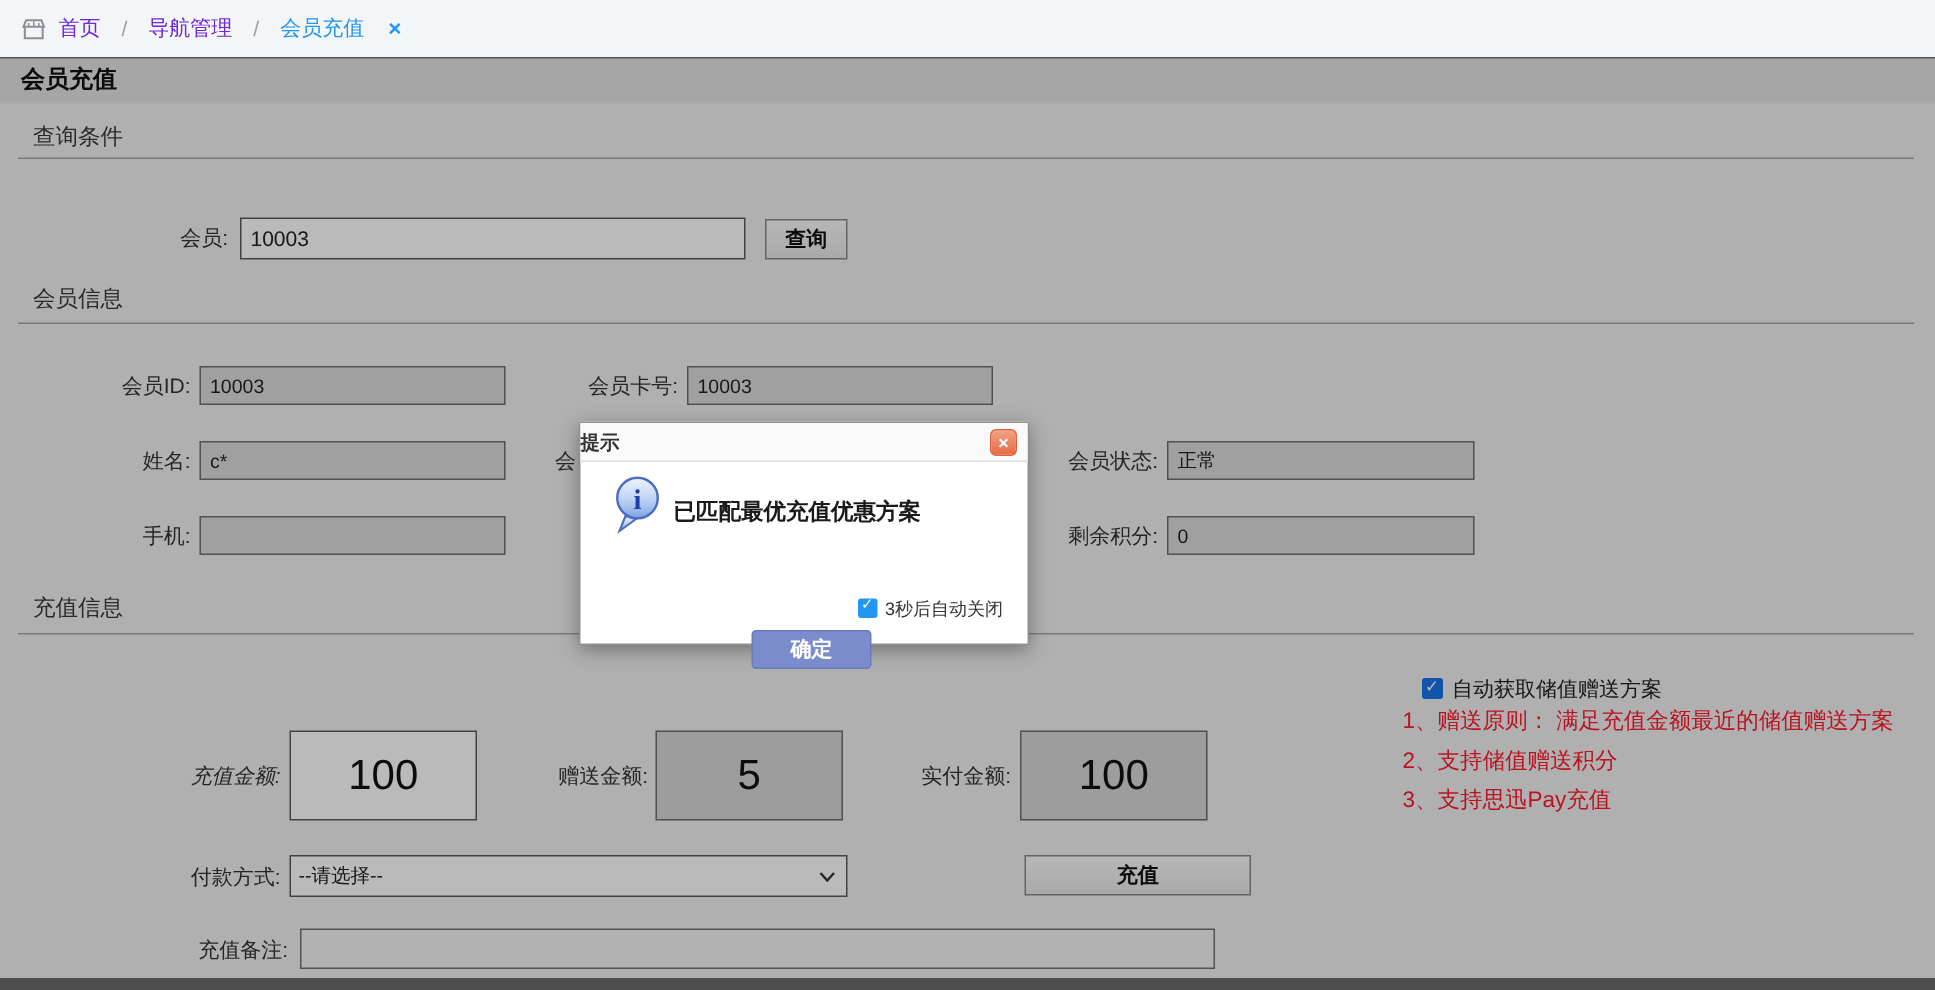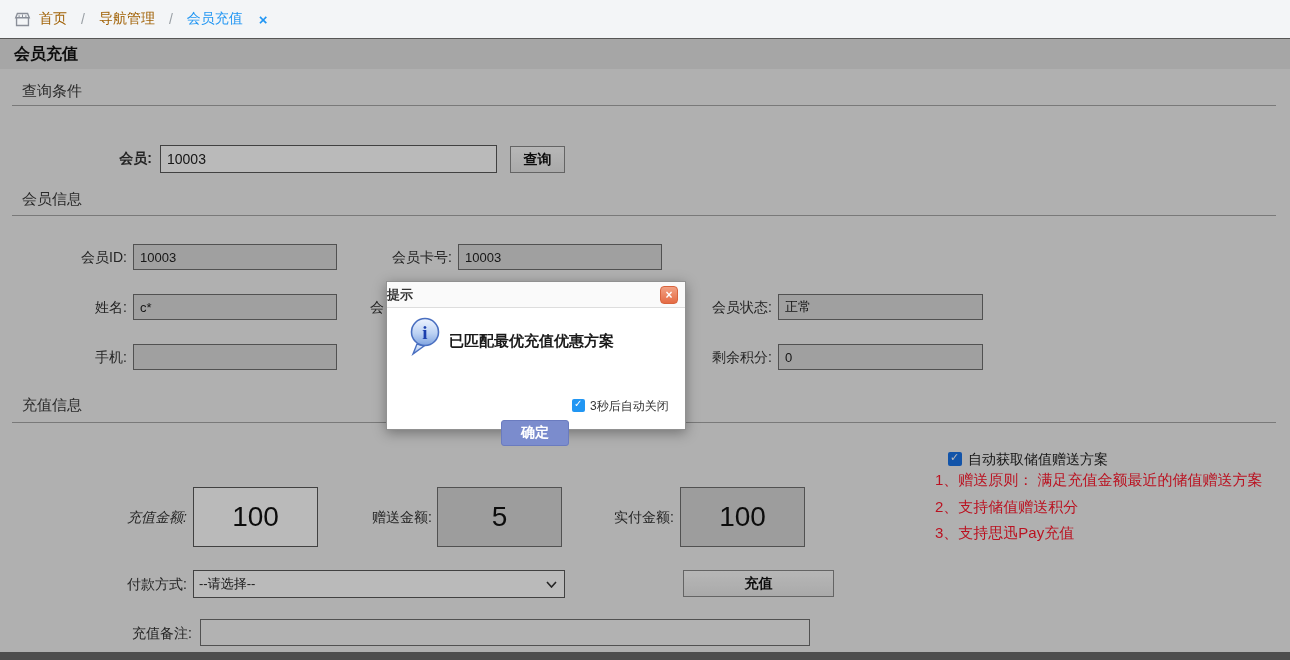--- a/index.html
+++ b/index.html
@@ -2,21 +2,21 @@
 <html><head>
 <meta charset="utf-8">
 <style>
   * { margin:0; padding:0; box-sizing:border-box; }
   html,body { width:1290px; height:660px; overflow:hidden;
     font-family:"Liberation Sans","DejaVu Sans",sans-serif; background:#fff; }
 
   
   .crumb-bar { position:absolute; left:0; top:0; width:1290px; height:38px;
     background:#f3f5f7; display:flex; align-items:center; padding-left:14px; }
-  .crumb-item { font-size:14px; color:#a16207; margin-right:14px; cursor:pointer; }
+  .crumb-item { font-size:14px; color:#6d28d9; margin-right:14px; cursor:pointer; }
   .crumb-sep { font-size:14px; color:#9aa0a6; margin-right:14px; }
   .crumb-active { color:#2196f3; }
   .crumb-close { font-size:15px; color:#2196f3; font-weight:bold; margin-left:2px; cursor:pointer; }
   .home-ico { width:17px; height:17px; margin-right:8px; }
 
   
   .content { position:absolute; left:0; top:38px; width:1290px; height:622px;
     background:#f2f2f2; }
   .title-strip { position:absolute; left:0; top:0; width:1290px; height:31px;
     background:#e4e4e4; border-top:1px solid #777; line-height:30px;
@@ -72,21 +72,21 @@
     text-align:center; line-height:16px; cursor:pointer; }
   .modal-body { position:relative; height:122px; }
   .info-ico { position:absolute; left:20px; top:8px; }
   .modal-msg { position:absolute; left:62px; top:24px; font-size:15px;
     font-weight:bold; color:#1a1a1a; }
   .modal-chk { position:absolute; left:185px; top:91px; width:13px; height:13px;
     background:#2196f3; border-radius:2px; cursor:pointer; }
   .modal-chk::after { content:"✓"; position:absolute; left:2px; top:-1px;
     color:#fff; font-size:10px; font-weight:bold; }
   .modal-chk-lbl { position:absolute; left:203px; top:90px; font-size:12px; color:#333; }
-  .modal-ok { position:absolute; left:114px; top:112px; width:68px; height:26px;
+  .modal-ok { position:absolute; left:114px; top:112px; width:80px; height:26px;
     background:#7b8ccd; border:1px solid #6a7bbf; border-radius:3px;
     color:#fff; font-size:14px; font-weight:bold; cursor:pointer; font-family:inherit; }
 </style>
 </head>
 <body>
 
 <div class="crumb-bar">
   <svg class="home-ico" viewBox="0 0 20 20">
     <path d="M3 8 L3 17 L17 17 L17 8" fill="none" stroke="#8a8f99" stroke-width="1.6"></path>
     <path d="M2 8 L4 3 L16 3 L18 8 Z" fill="none" stroke="#8a8f99" stroke-width="1.6"></path>
@@ -98,21 +98,21 @@
   <span class="crumb-sep">/</span>
   <span class="crumb-item crumb-active">会员充值</span>
   <span class="crumb-close">×</span>
 </div>
 
 <div class="content">
   <div class="title-strip">会员充值</div>
 
   <div class="sec-title" style="top:44px;">查询条件</div>
   <div class="hr" style="top:67px;"></div>
-  <div class="lbl" style="left:60px; top:112px; width:92px;font-weight:bold;">会员:</div>
+  <div class="lbl" style="left:60px; top:112px; width:92px;">会员:</div>
   <input class="txt-input" style="left: 160px; top: 107px; width: 337px; height: 28px;" value="10003">
   <button class="btn" style="left:510px; top:108px; width:55px; height:27px;">查询</button>
 
   <div class="sec-title" style="top:152px;">会员信息</div>
   <div class="hr" style="top:177px;"></div>
 
   <div class="lbl" style="left:40px; top:211px; width:87px;">会员ID:</div>
   <div class="ro-field" style="left:133px; top:206px; width:204px; height:26px;">10003</div>
   <div class="lbl" style="left:360px; top:211px; width:92px;">会员卡号:</div>
   <div class="ro-field" style="left:458px; top:206px; width:204px; height:26px;">10003</div>

